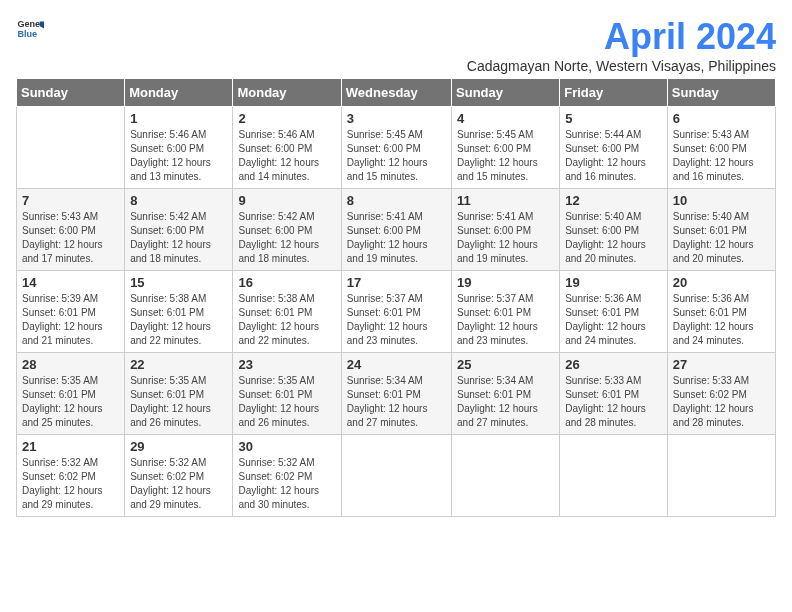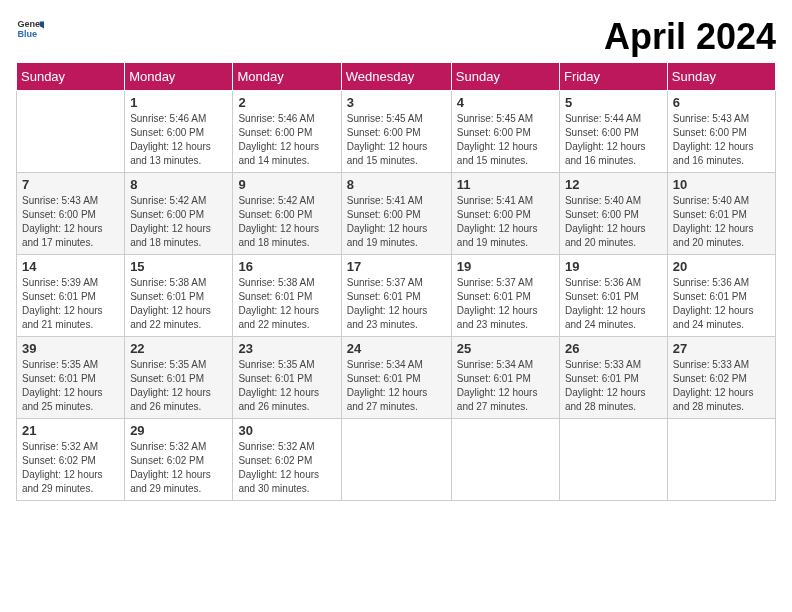--- a/index.html
+++ b/index.html
@@ -24,38 +24,38 @@
     .logo-icon {
       width: 28px;
       height: 28px;
     }
     .title-block {
       text-align: right;
     }
     .month-title {
       font-size: 36px;
       font-weight: bold;
-      color: #000000;
+      color: #3b82f6;
     }
     .subtitle {
       font-size: 14px;
       color: #333;
     }
     table {
       width: 100%;
       border-collapse: collapse;
       font-size: 11px;
     }
     thead tr th {
-      background: #be185d;
+      background: #737373;
       color: #fff;
       padding: 6px 4px;
       text-align: left;
       font-size: 13px;
-      font-weight: normal;
+      font-weight: bold;
       border: 1px solid #fff;
     }
     tbody tr td {
       border: 1px solid #ccc;
       vertical-align: top;
       padding: 4px 5px;
       width: 113px;
       height: 80px;
       background: #fff;
     }
@@ -85,20 +85,21 @@
     <svg class="logo-icon" viewBox="0 0 40 40">
       <rect x="0" y="0" width="40" height="40" fill="none"></rect>
       <text x="2" y="16" font-size="13" font-weight="bold" fill="#333" font-family="Arial">General</text>
       <text x="2" y="30" font-size="13" font-weight="bold" fill="#2a6db5" font-family="Arial">Blue</text>
       <polygon points="34,8 40,18 34,14 34,8" fill="#2a6db5"></polygon>
       <polygon points="34,8 40,8 40,18 34,14" fill="#1a4d8f"></polygon>
     </svg>
   </div>
   <div class="title-block">
     <div class="month-title">April 2024</div>
+    <div class="subtitle">Cadagmayan Norte, Western Visayas, Philippines</div>
   </div>
 </div>
 
 <table>
   <thead>
     <tr>
     <th>Sunday</th>
         <th>Monday</th>
         <th>Monday</th>
         <th>Wednesday</th>
@@ -190,21 +191,21 @@
           <div class="day-num">19</div>
           <div class="day-info">Sunrise: 5:36 AM<br>Sunset: 6:01 PM<br>Daylight: 12 hours and 24 minutes.</div>
         </td>
         <td>
           <div class="day-num">20</div>
           <div class="day-info">Sunrise: 5:36 AM<br>Sunset: 6:01 PM<br>Daylight: 12 hours and 24 minutes.</div>
         </td>
       </tr>
       <tr>
         <td>
-          <div class="day-num">39</div>
+          <div class="day-num">28</div>
           <div class="day-info">Sunrise: 5:35 AM<br>Sunset: 6:01 PM<br>Daylight: 12 hours and 25 minutes.</div>
         </td>
         <td>
           <div class="day-num">22</div>
           <div class="day-info">Sunrise: 5:35 AM<br>Sunset: 6:01 PM<br>Daylight: 12 hours and 26 minutes.</div>
         </td>
         <td>
           <div class="day-num">23</div>
           <div class="day-info">Sunrise: 5:35 AM<br>Sunset: 6:01 PM<br>Daylight: 12 hours and 26 minutes.</div>
         </td>

